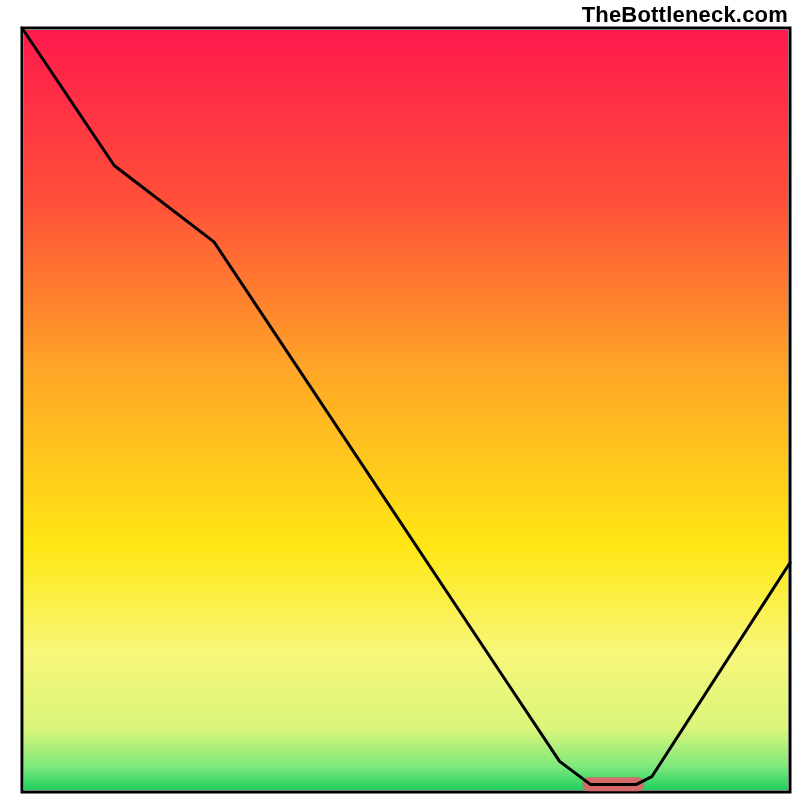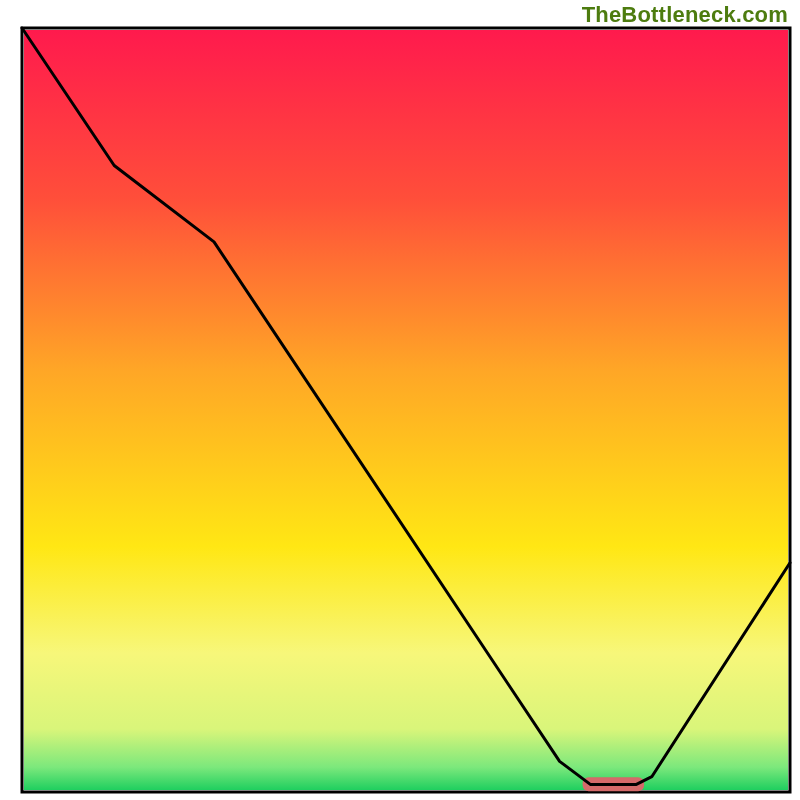--- a/index.html
+++ b/index.html
@@ -16,21 +16,21 @@
     width: 800px;
     height: 800px;
     box-sizing: border-box;
   }
   .watermark {
     position: absolute;
     top: 2px;
     right: 12px;
     font-size: 22px;
     font-weight: 600;
-    color: #4d7c0f;
+    color: #000000;
     letter-spacing: 0.2px;
     pointer-events: none;
     z-index: 10;
   }
   svg.plot {
     position: absolute;
     left: 0;
     top: 0;
     width: 800px;
     height: 800px;

